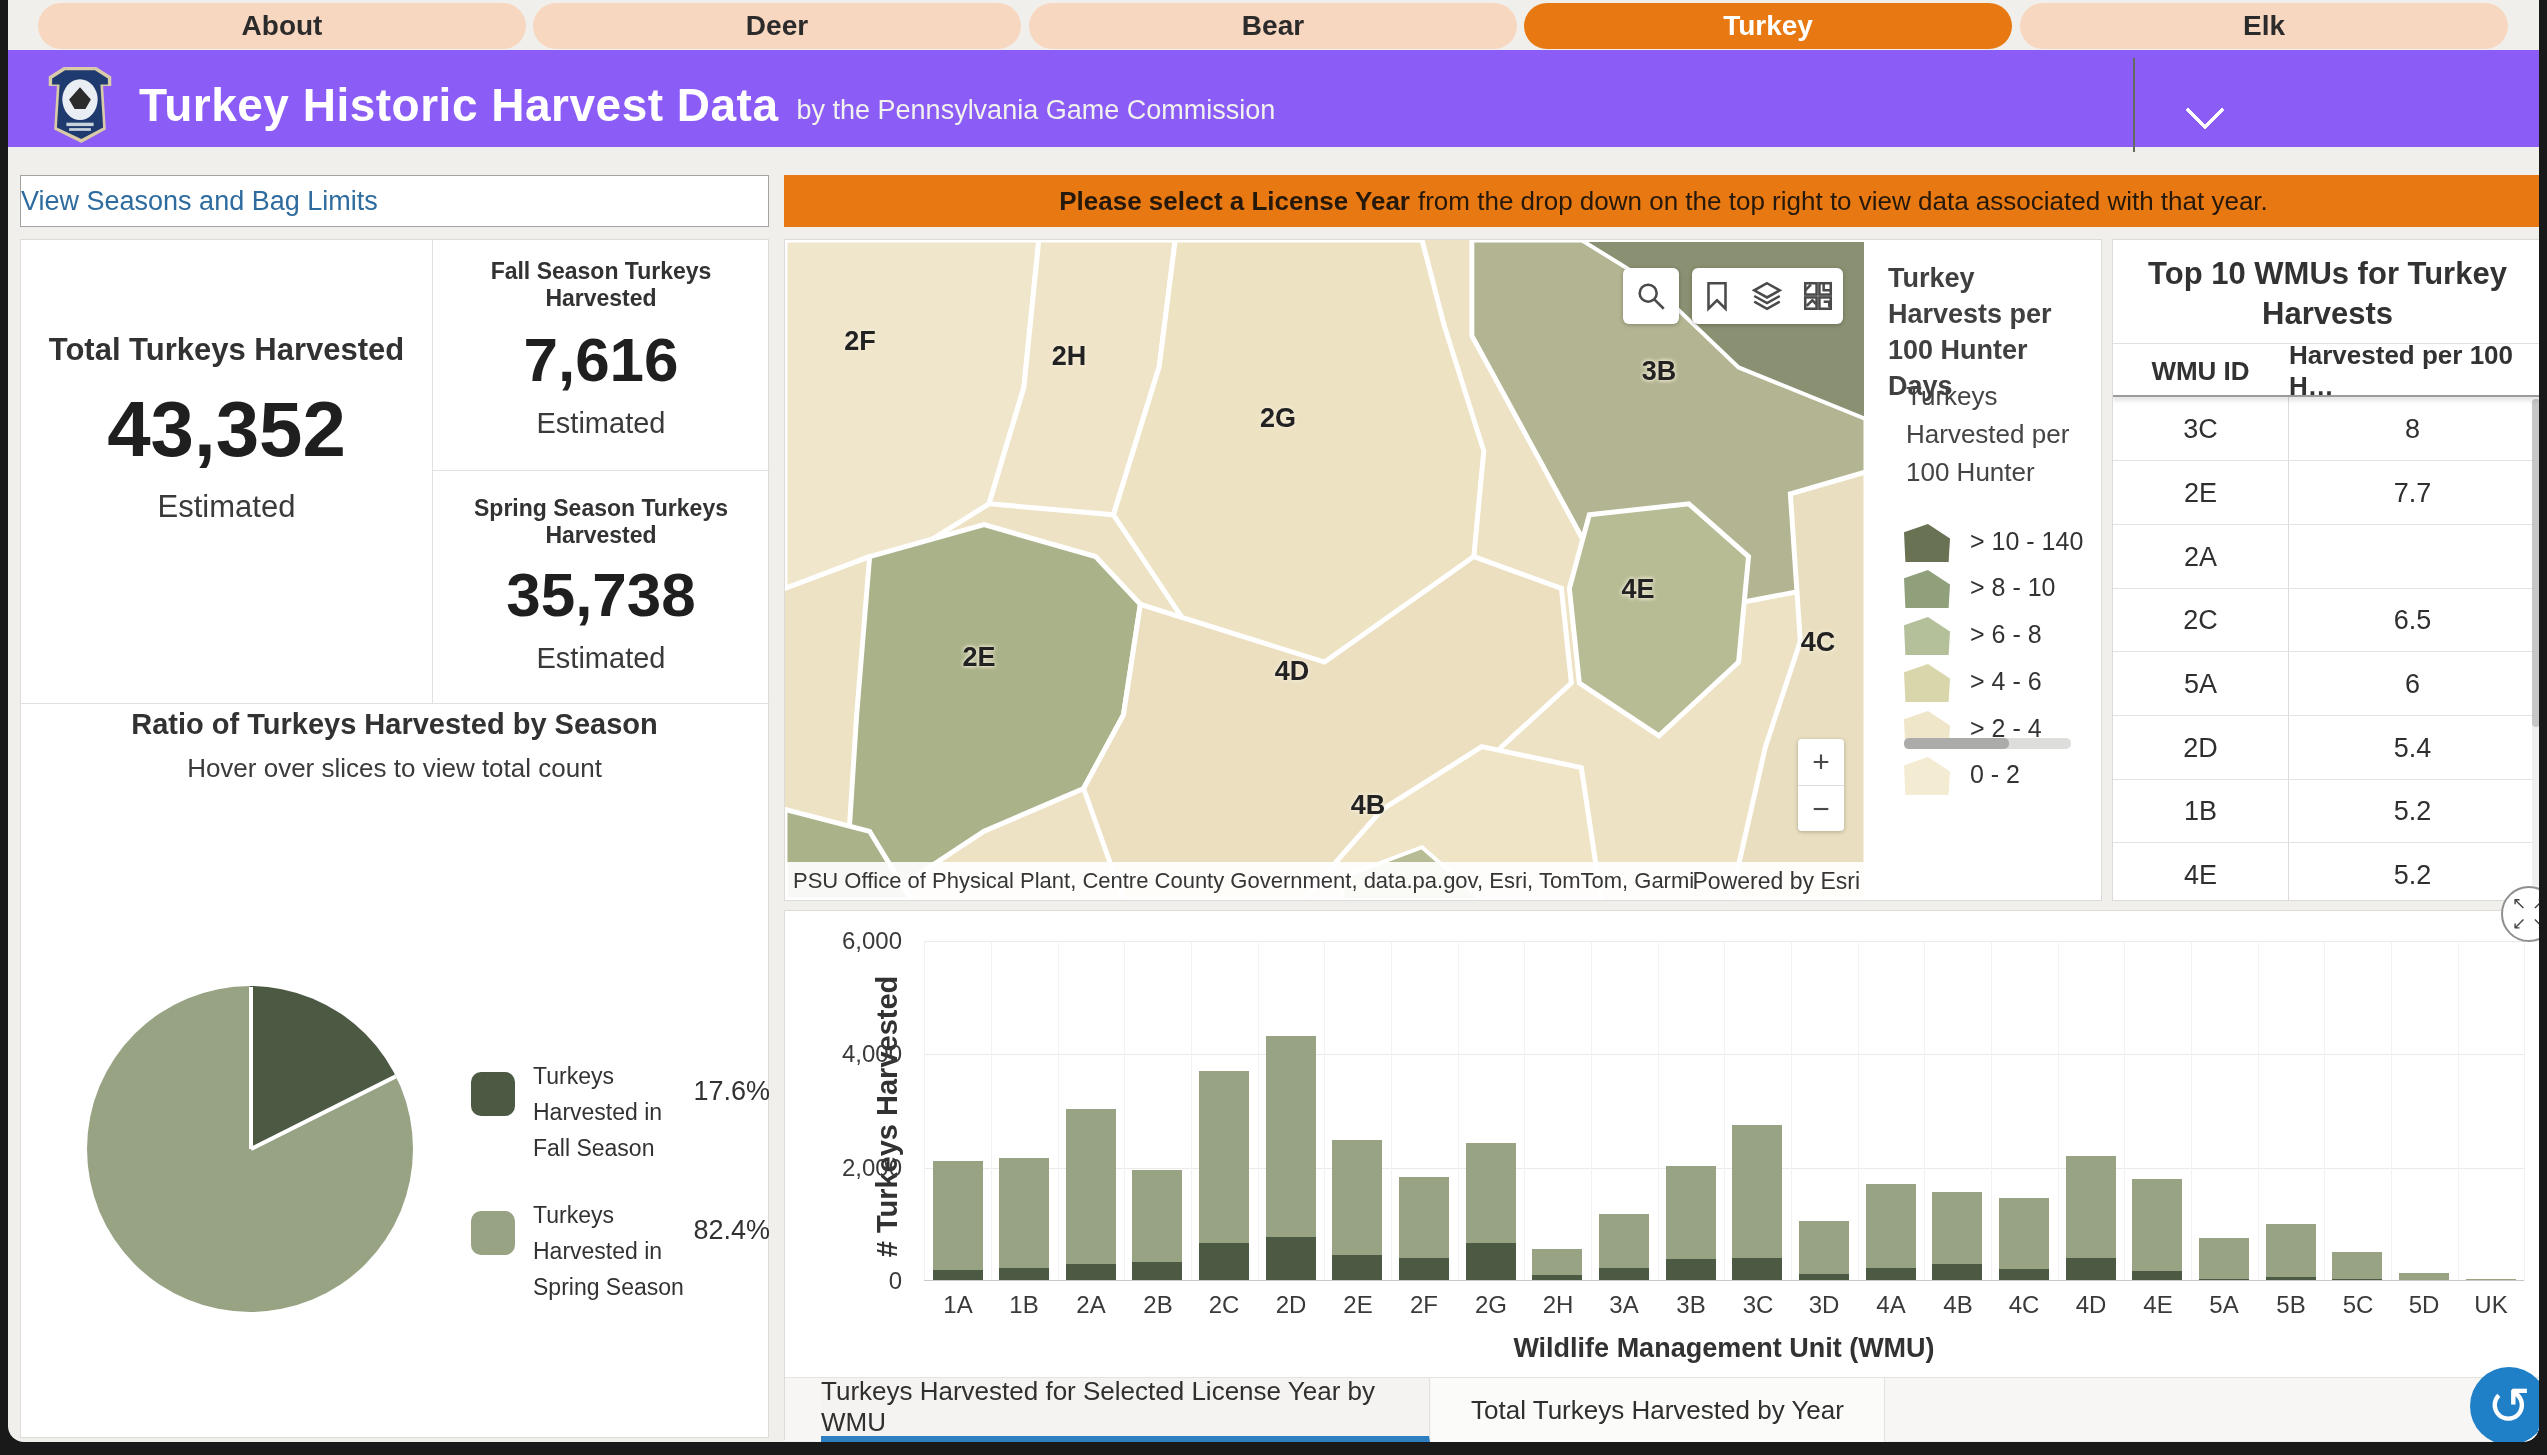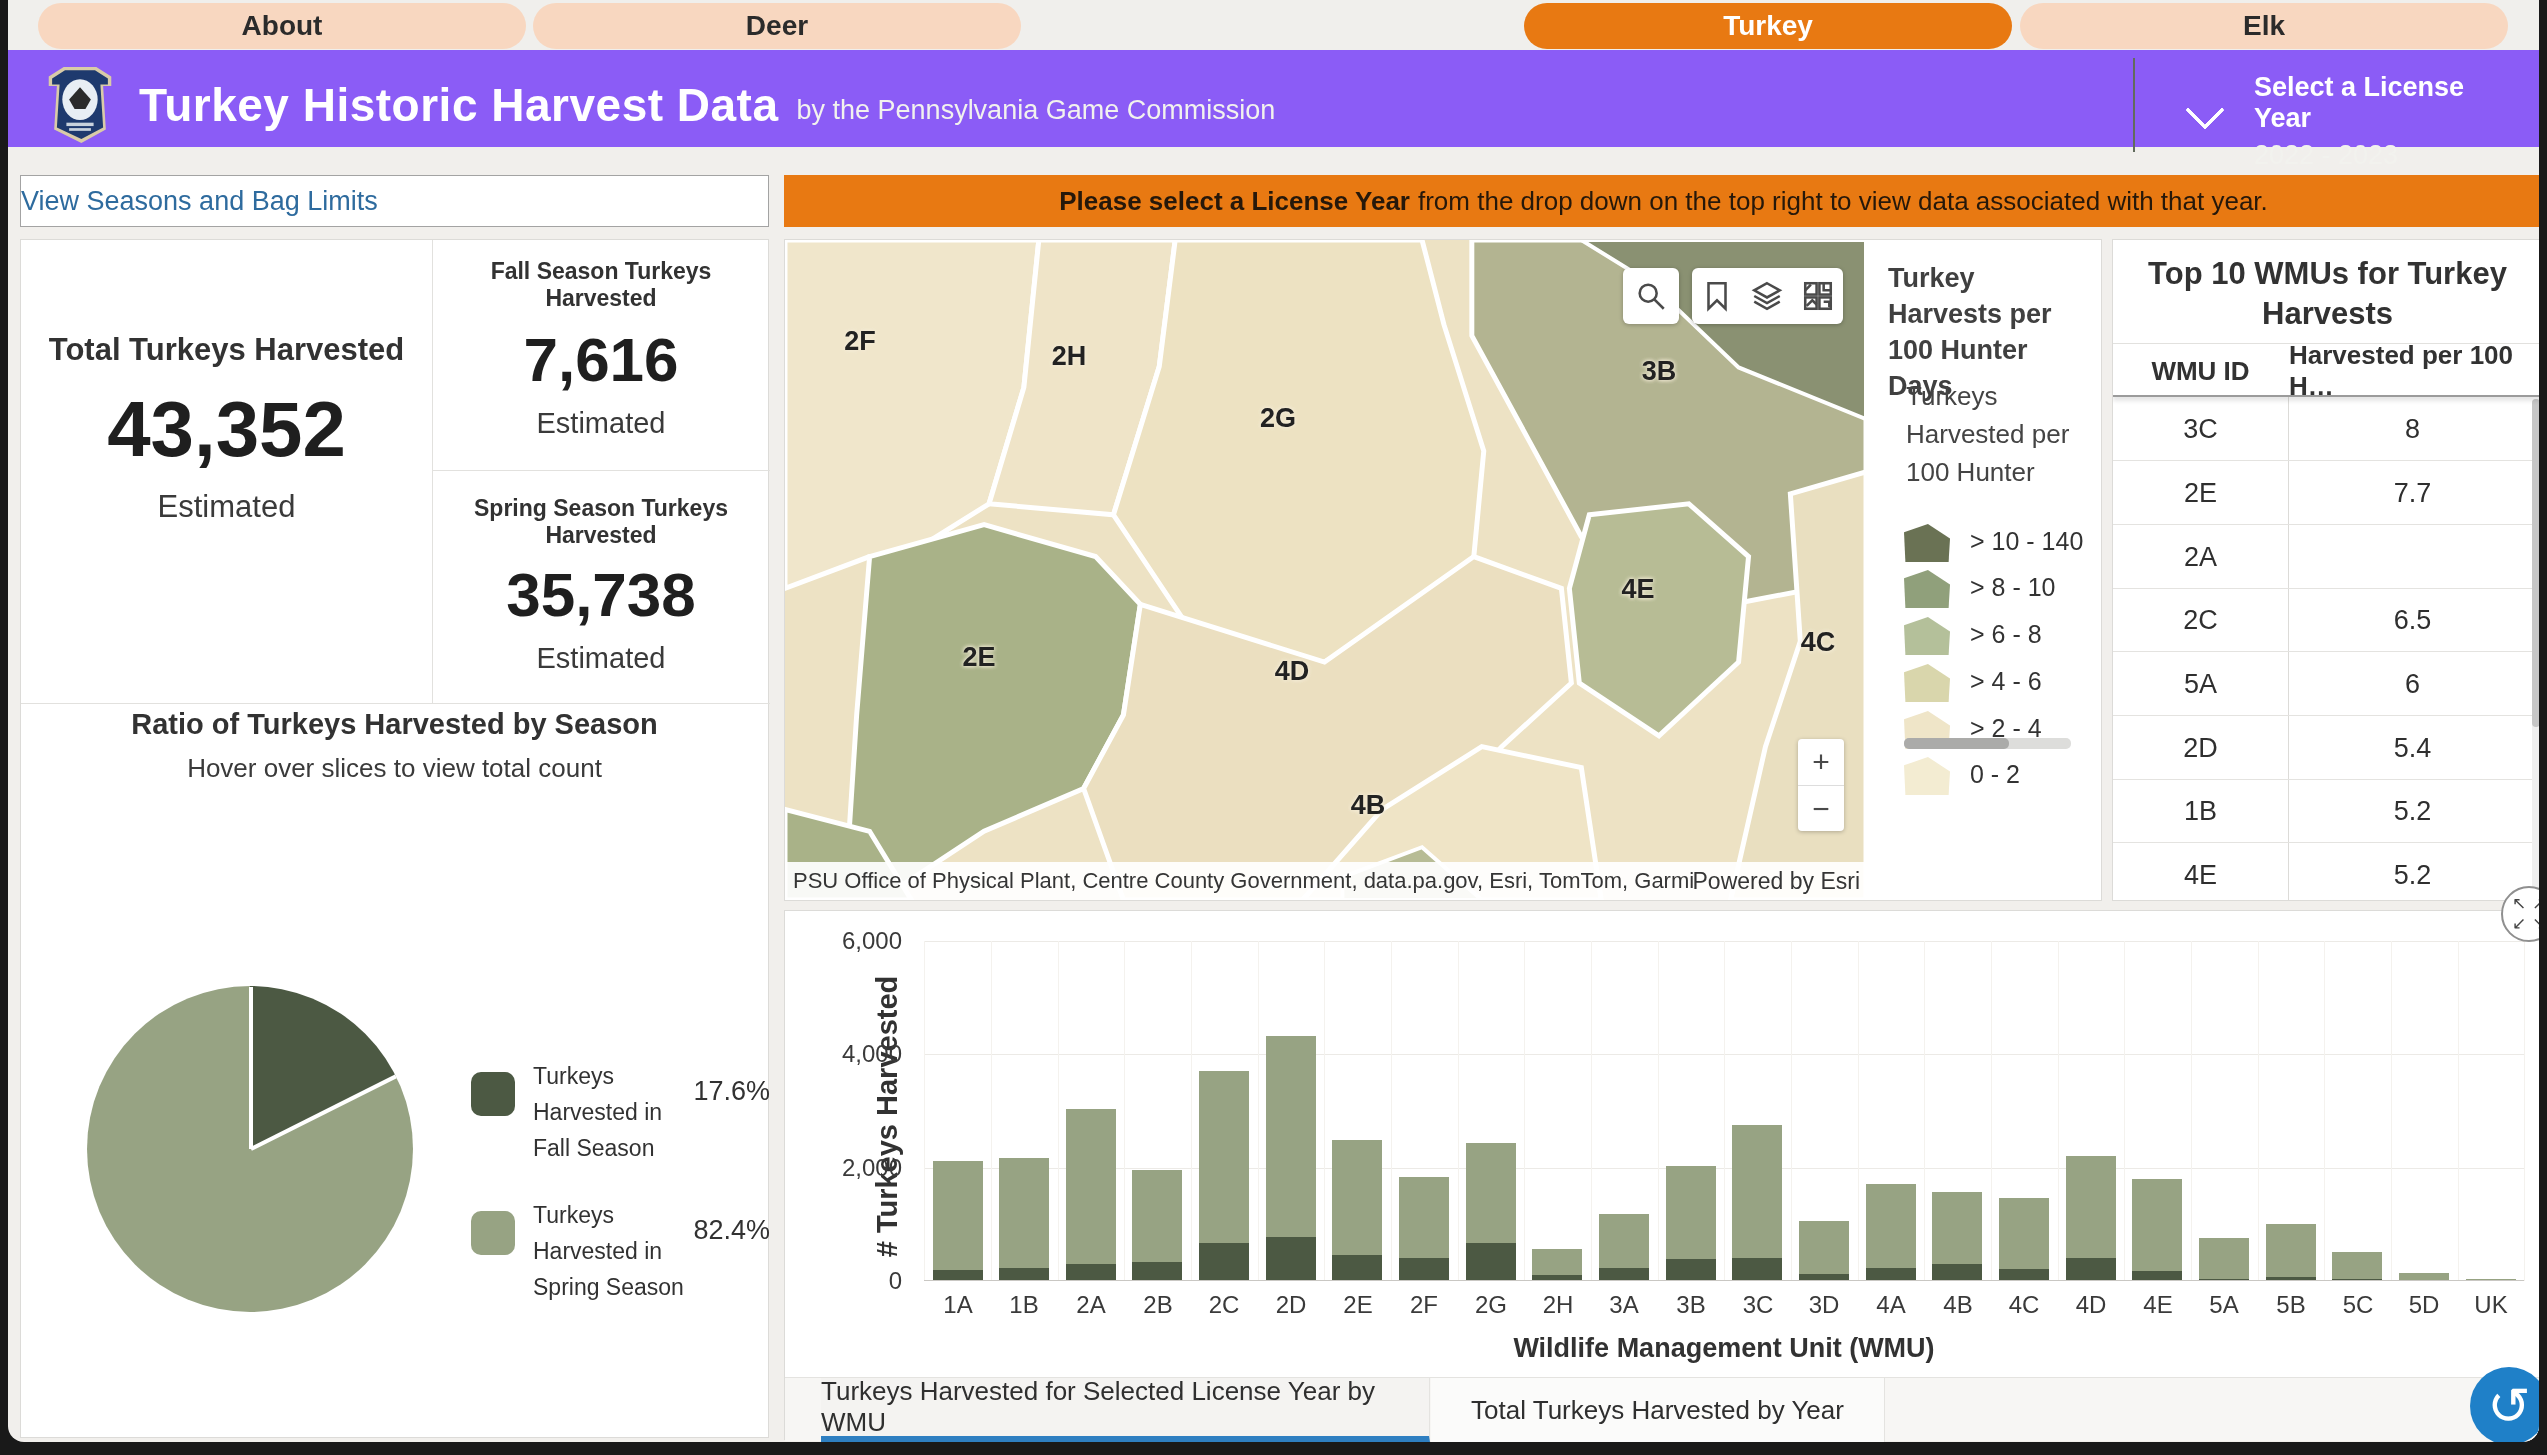--- a/index.html
+++ b/index.html
@@ -121,44 +121,41 @@
     z-index:6; cursor:pointer; display:flex; align-items:center; justify-content:center; color:#fff; font-size:52px; }
 </style>
 </head>
 <body>
 
 <div id="frame">
 
   <div id="tabbar">
       <div class="top-tab" style="left: 30px; width: 488px; background: rgb(248, 215, 192);">About</div>
       <div class="top-tab" style="left: 525px; width: 488px; background: rgb(248, 215, 192);">Deer</div>
+      <div class="top-tab" style="left: 1021px; width: 488px; background: rgb(248, 215, 192);">Bear</div>
       <div class="top-tab active" style="left: 1516px; width: 488px; background: rgb(232, 121, 18);">Turkey</div>
       <div class="top-tab" style="left: 2012px; width: 488px; background: rgb(248, 215, 192);">Elk</div>
     </div>
 
   <div id="header">
     <svg id="logo" viewBox="0 0 100 120">
       <polygon points="4,32 4,18 26,4 74,4 96,18 96,32 84,32 88,96 52,116 12,96 16,32" fill="#D9CBA8"></polygon>
       <polygon points="9,30 9,21 28,9 72,9 91,21 91,30 80,30 84,93 52,110 16,93 20,30" fill="#1E3A6E"></polygon>
       <ellipse cx="50" cy="52" rx="26" ry="30" fill="#E8EEF4"></ellipse>
       <path d="M34 52 L50 34 L66 52 L58 66 L42 66 Z" fill="#2b2b2b"></path>
       <rect x="30" y="86" width="40" height="5" fill="#C8D2DD"></rect>
       <rect x="34" y="94" width="32" height="4" fill="#C8D2DD"></rect>
     </svg>
     <div id="title-wrap">
       <span id="page-title">Turkey Historic Harvest Data</span>
       <span id="page-subtitle">by the Pennsylvania Game Commission</span>
     </div>
     <div id="year-divider"></div>
     <div id="year-selector">
       <span id="chevron"></span>
-      <div id="year-texts">
-        <div id="year-label">Select a License Year</div>
-        <div id="year-value">2022 - 2023</div>
-      </div>
     </div>
   </div>
 
   <div id="seasons-card">
     <span id="seasons-link">View Seasons and Bag Limits</span>
   </div>
   <div id="banner">
     <b>Please select a License Year</b>
     <span>from the drop down on the top right to view data associated with that year.</span>
   </div>

